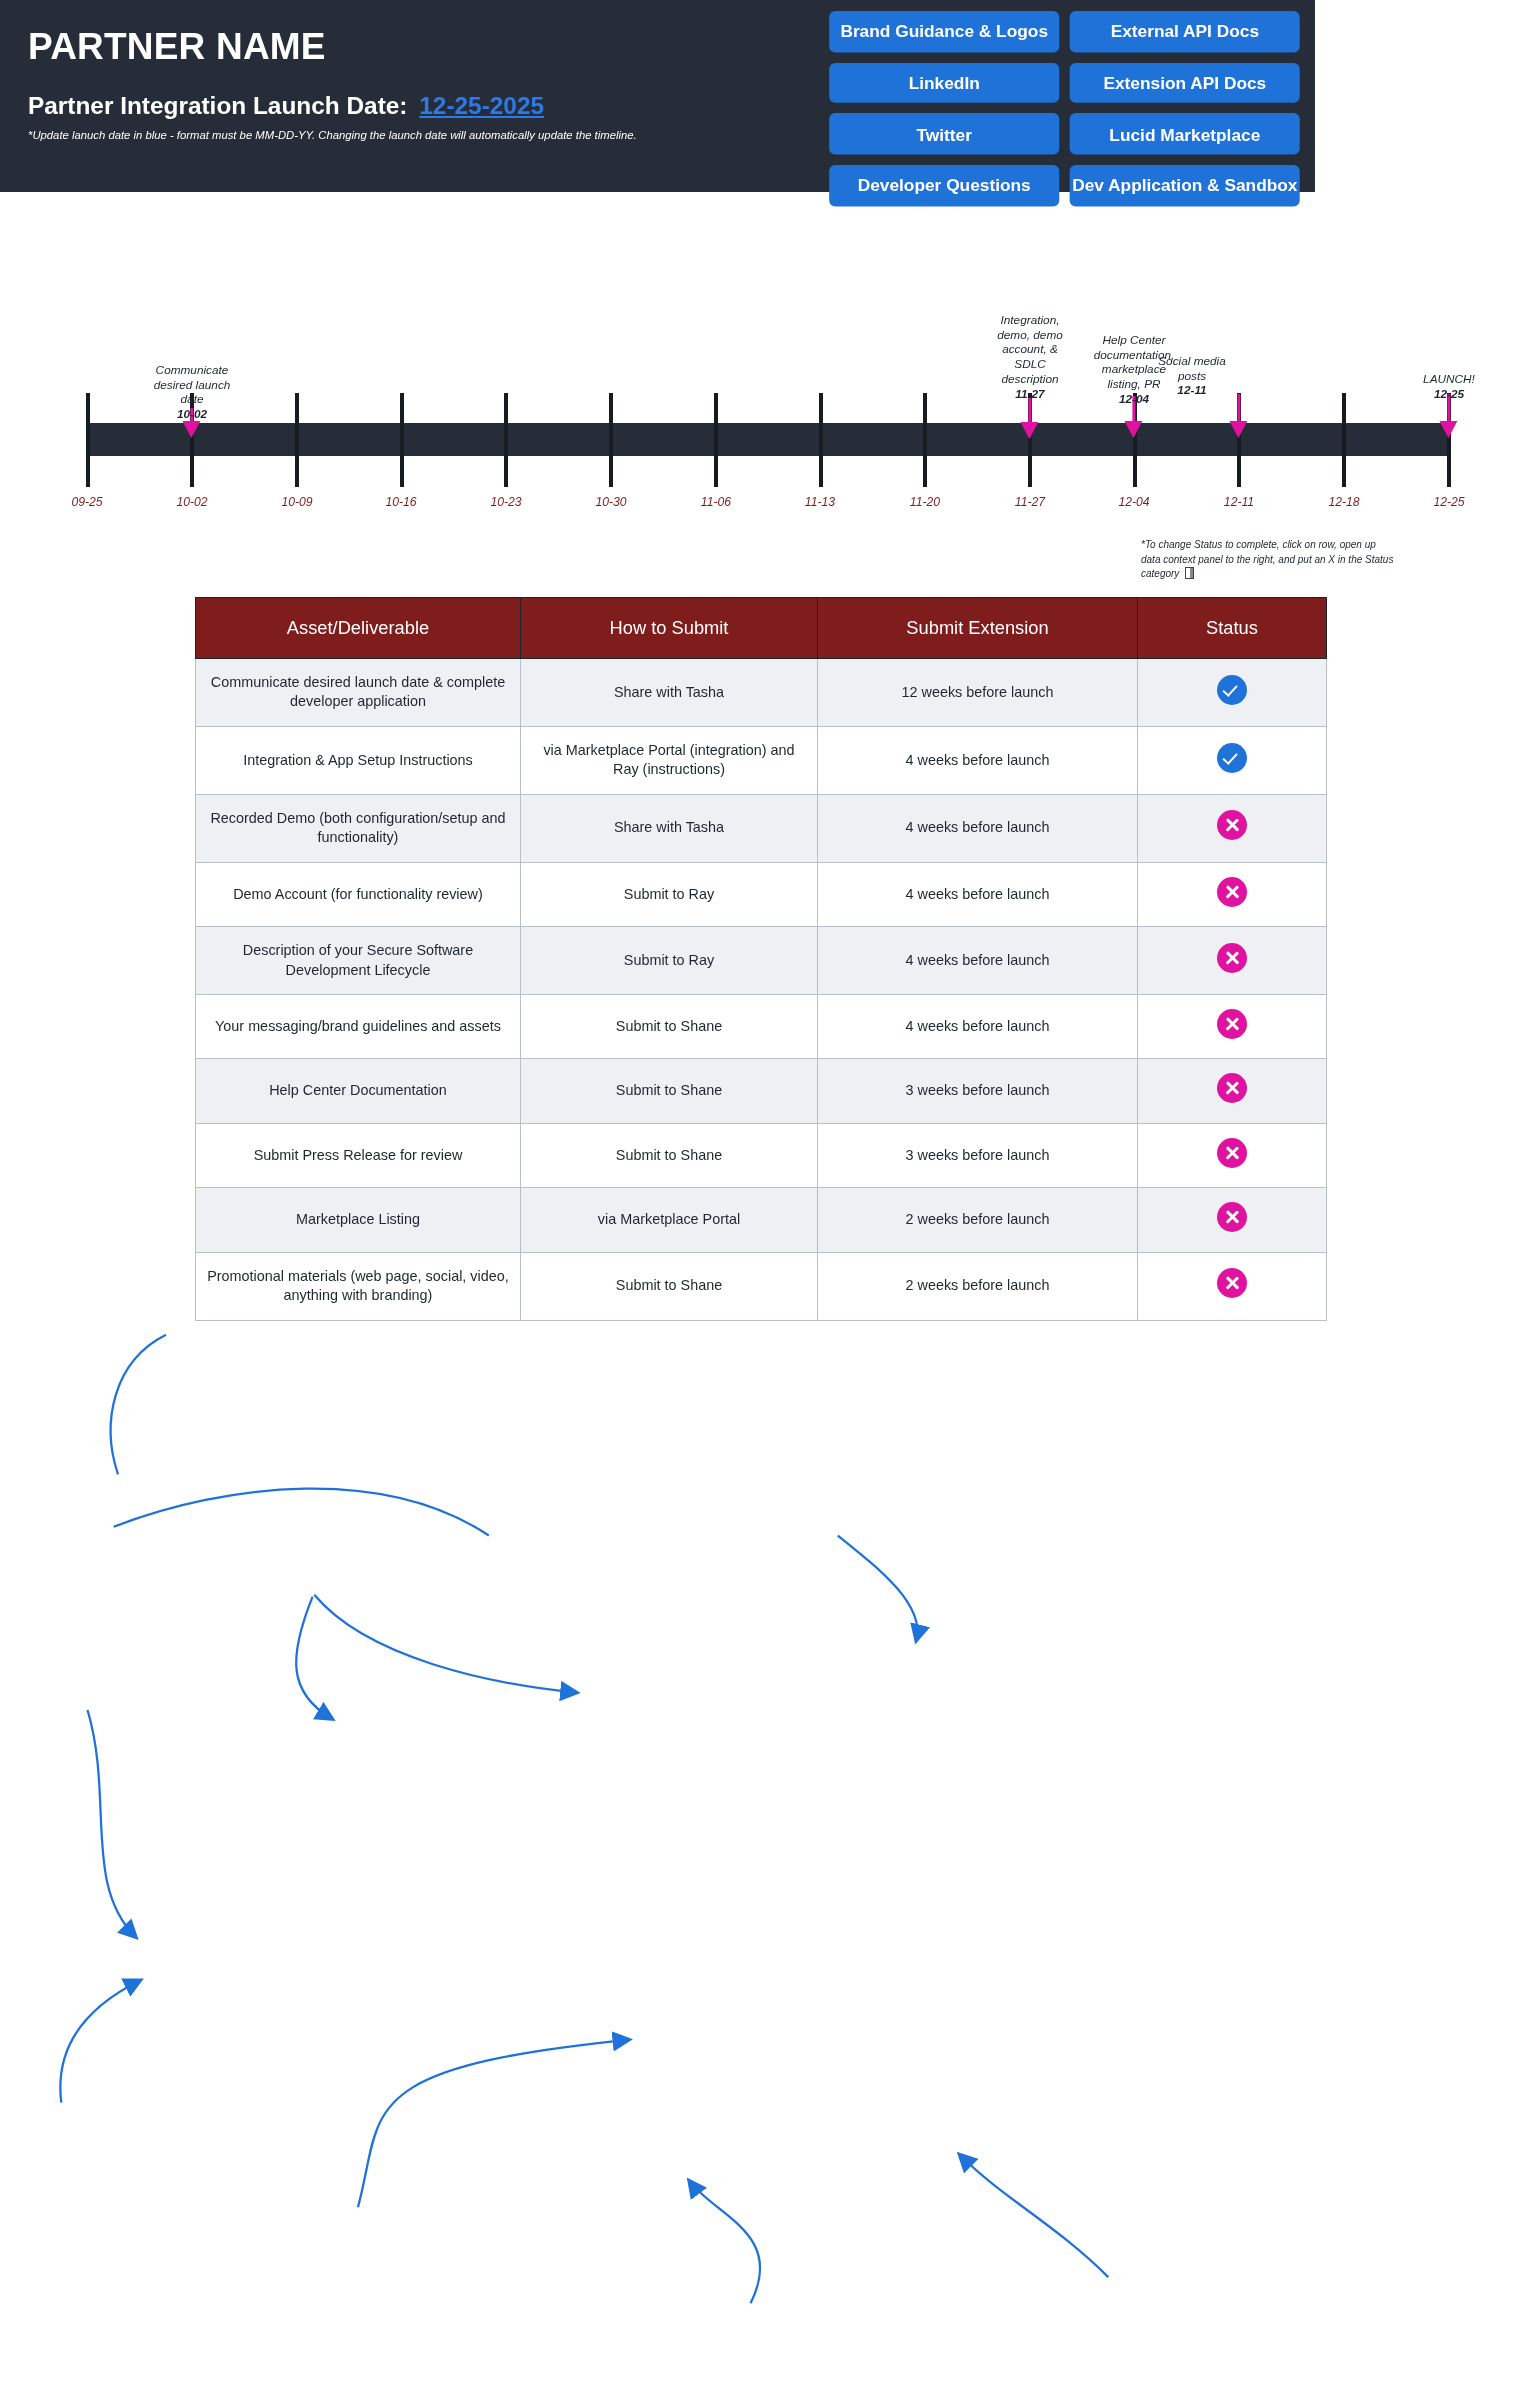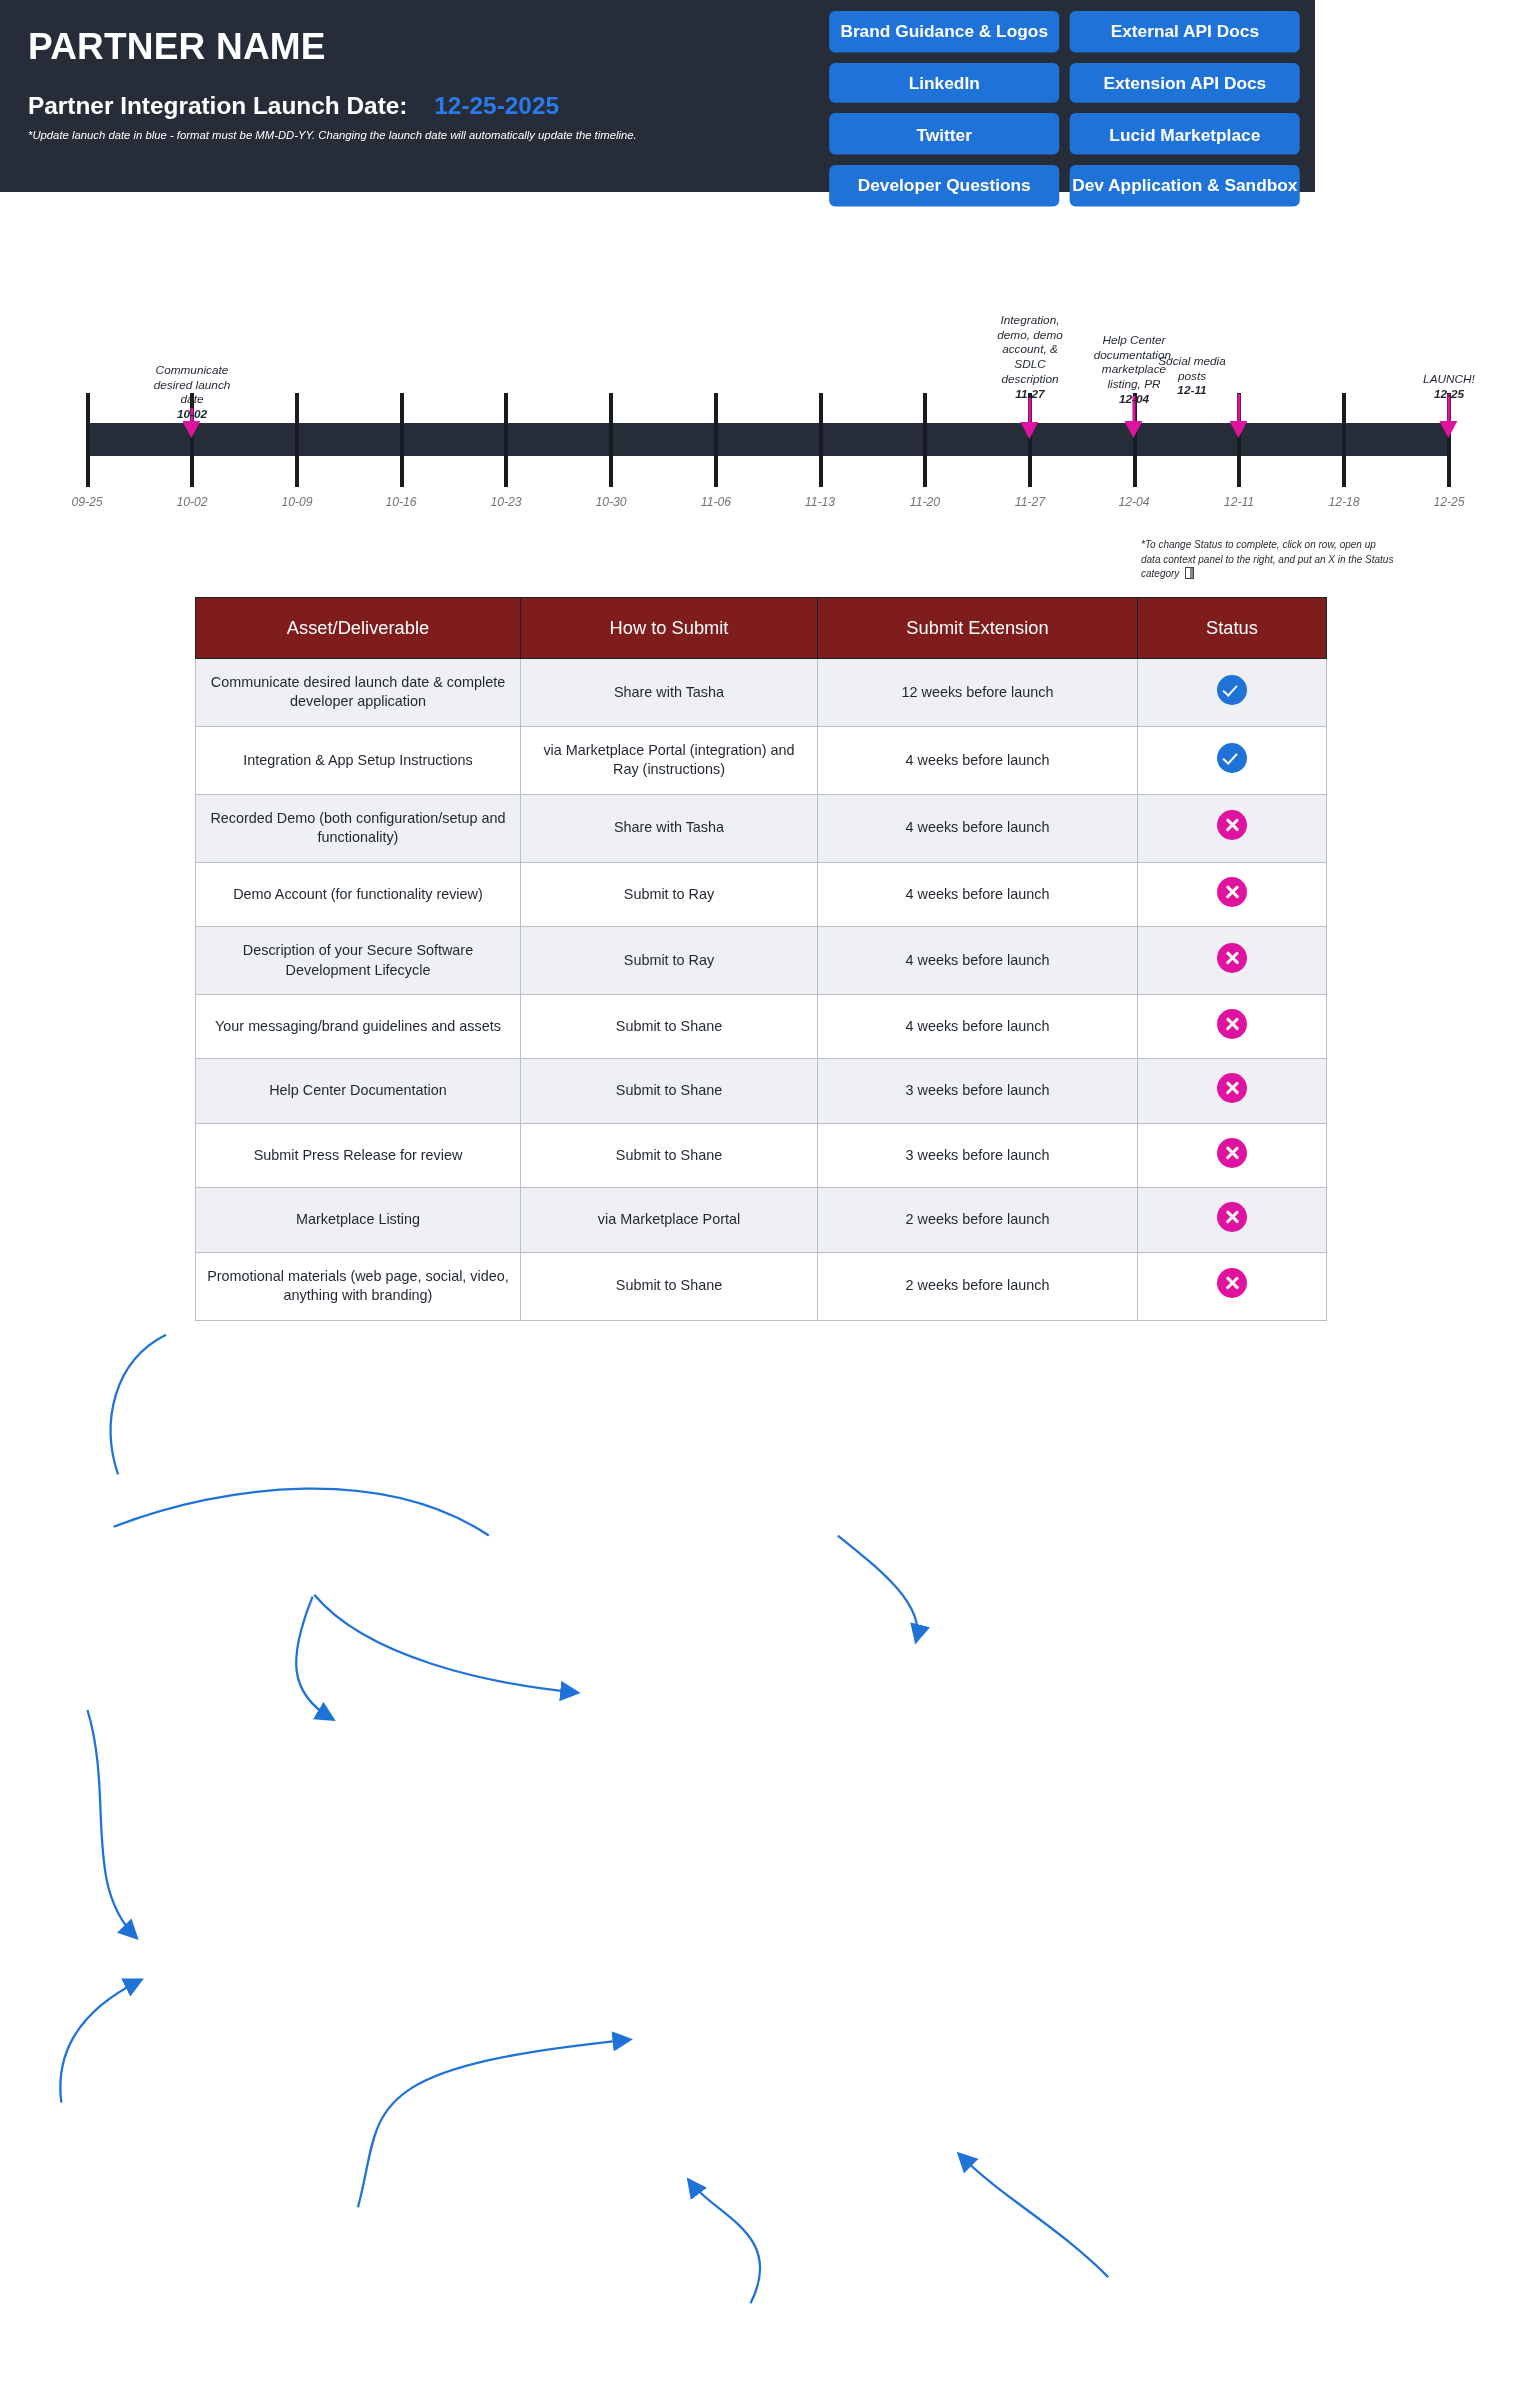--- a/index.html
+++ b/index.html
@@ -20,21 +20,21 @@
   #partner-name {
     position: absolute; left: 28px; top: 26px;
     font-size: 37px; font-weight: bold; color: #ffffff;
     letter-spacing: 0.2px;
   }
   #launch-line {
     position: absolute; left: 28px; top: 92px;
     font-size: 24.4px; font-weight: bold; color: #ffffff;
     white-space: nowrap;
   }
-  #launch-date { color: #2a7ae9; margin-left: 20px; }
+  #launch-date { color: #2a7ae9; margin-left: 5px; text-decoration: underline; }
   #header-notes {
     position: absolute; left: 28px; top: 127px;
     font-size: 11.3px; font-style: italic; color: #ffffff; line-height: 1.45;
   }
   #header-buttons {
     position: absolute; right: 17.5px; top: 10.5px;
     display: grid; grid-template-columns: 133px 133px; gap: 6.1px 6.1px;
     width: 271px;
   }
   .hdr-btn {
@@ -52,21 +52,21 @@
   #timeline { position: absolute; left: 0; top: 192px; width: 1536px; height: 340px; }
   #tl-bar {
     position: absolute; left: 87px; top: 231px; width: 1361px; height: 33px;
     background: #262d38;
   }
   .tick {
     position: absolute; top: 201px; width: 3.5px; height: 94px; background: #171c23;
   }
   .tick-label {
     position: absolute; top: 303px; font-size: 12.2px; font-style: italic;
-    color: #737373; transform: translateX(-50%); white-space: nowrap;
+    color: #7f1d1d; transform: translateX(-50%); white-space: nowrap;
   }
   .milestone-arrow {
     position: absolute; width: 19px; height: 0.9px;
     transform: translateX(-9.6px);
   }
   .ms-shaft {
     position: absolute; left: 7.9px; bottom: 0; width: 3.5px; background: #e012a0;
   }
   .ms-head {
     position: absolute; left: 0; bottom: -0.9px;

